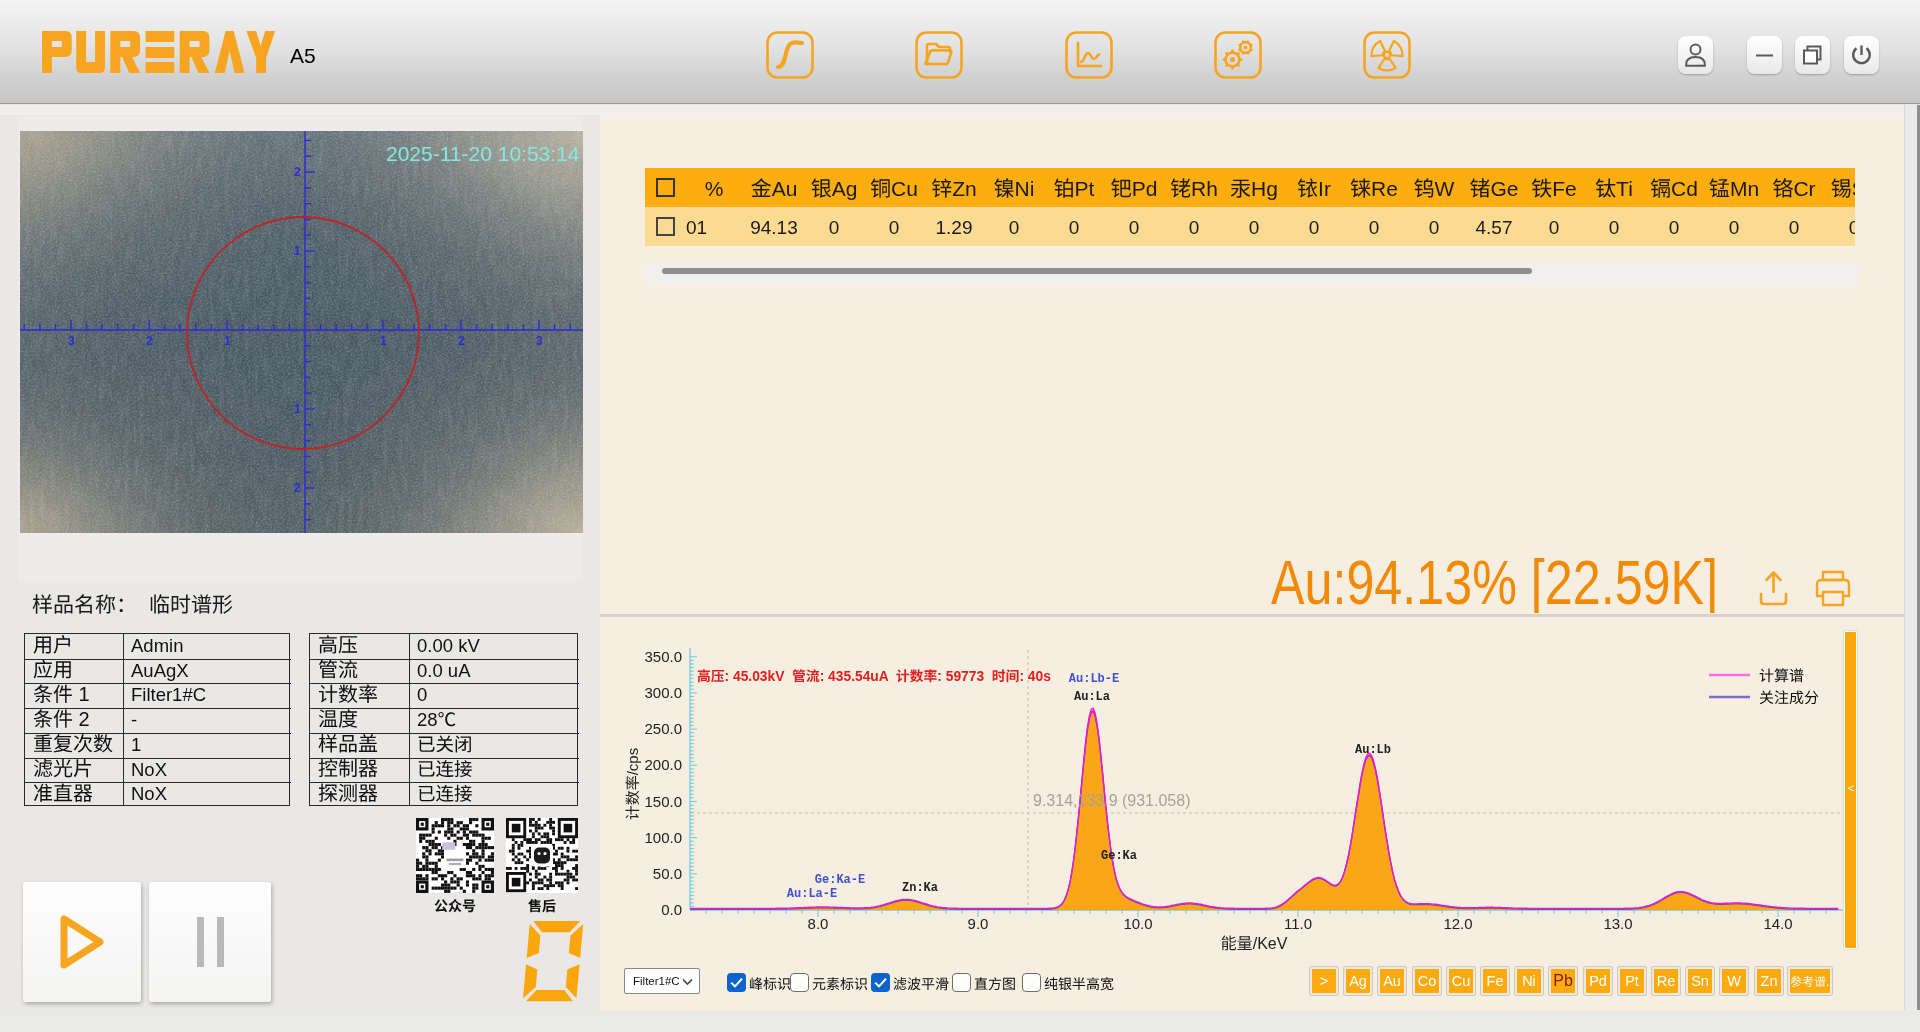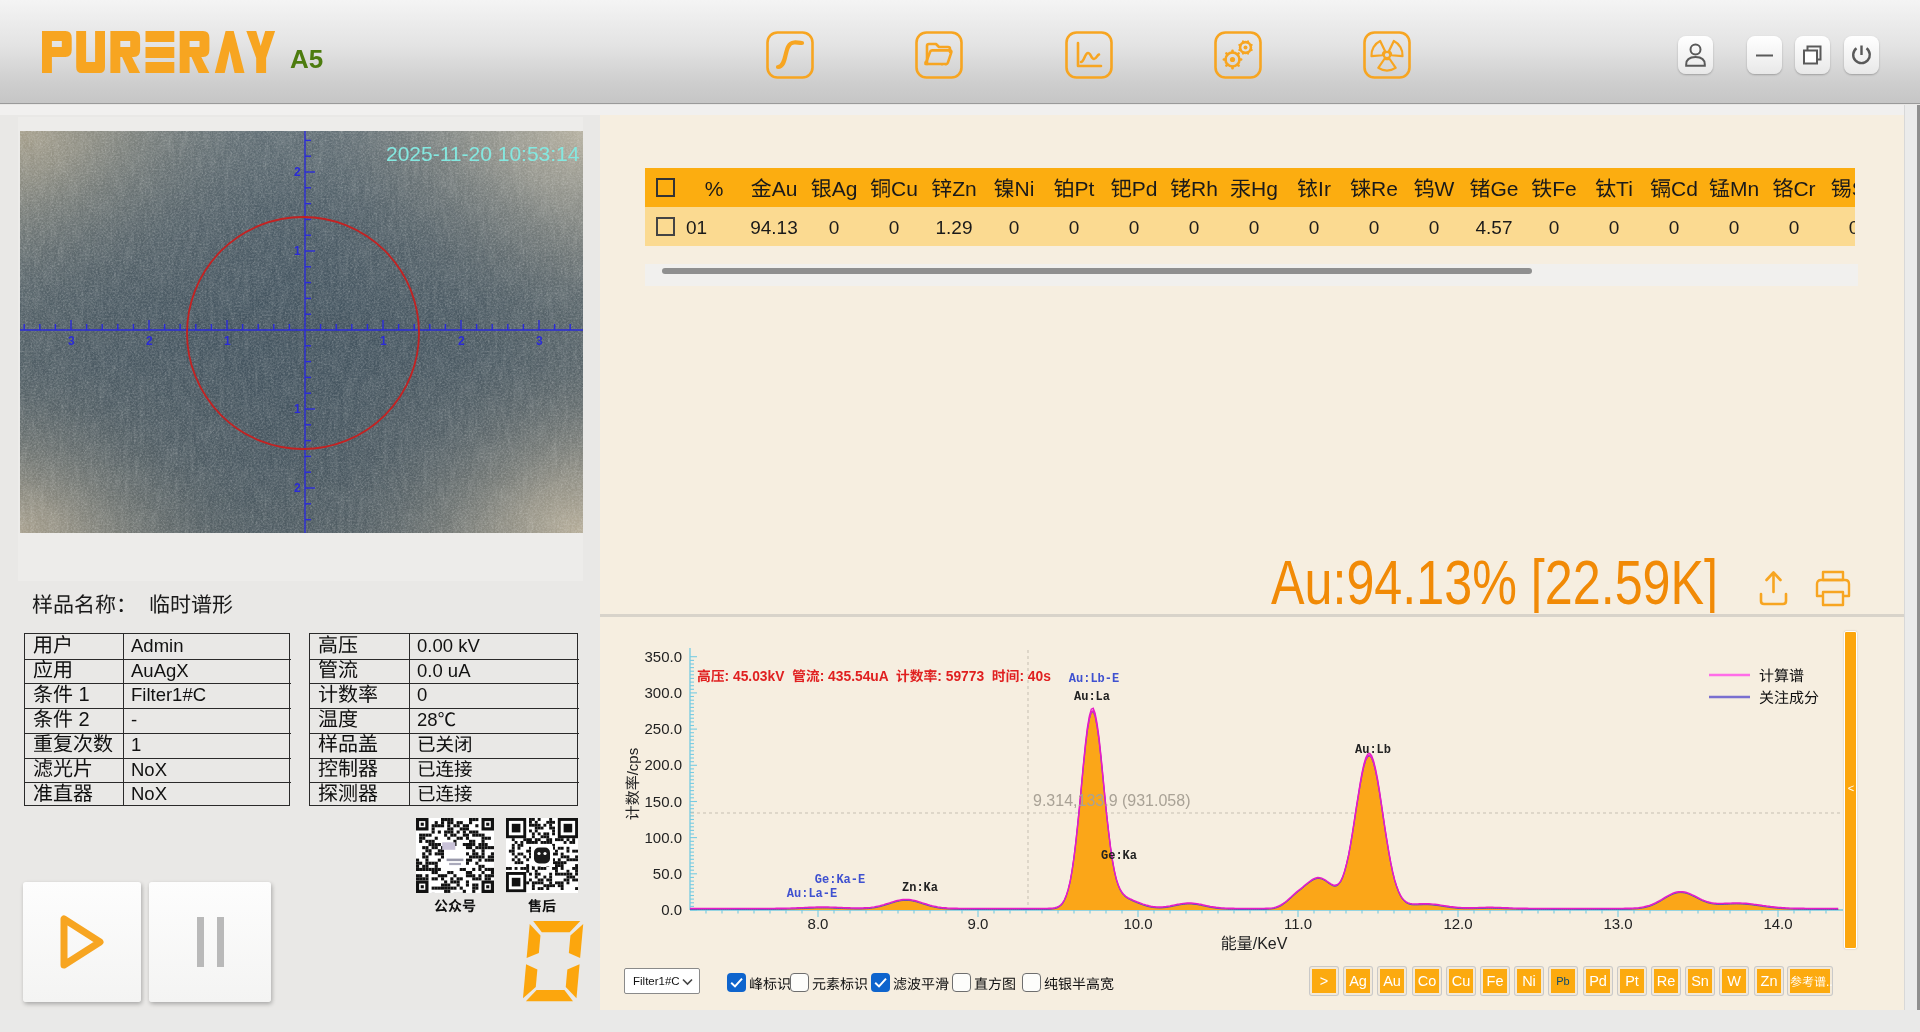--- a/index.html
+++ b/index.html
@@ -23,21 +23,21 @@
         <path d="M0 0 H26 Q33 0 33 7 V19 Q33 26 26 26 H24 L33 42 H21 L13 26 H11 V42 H0 Z M11 10 H22 V16 H11 Z" fill-rule="evenodd"></path>
       </g>
       <g transform="translate(192,0)">
         <path d="M12 0 H21 L33 42 H22 L16.5 20 L11 42 H0 Z"></path>
       </g>
       <g transform="translate(227,0)">
         <path d="M0 0 H11 L16 15 L21 0 H32 L22 27 V42 H11 V27 Z"></path>
       </g>
     </g>
   </svg>
-<div class="abs" style="left:290px;top:44px;color:#4d7c0f;font-size:26px;font-weight:bold">A5</div>
+<div class="abs" style="left:290px;top:44px;color:#000000;font-size:21px;font-weight:normal">A5</div>
 <svg class="abs" style="left:766px;top:31px" width="48" height="48" viewBox="0 0 48 48" fill="none" stroke="#f7a521" stroke-width="2.6" stroke-linecap="round" stroke-linejoin="round">
     <rect x="1.5" y="1.5" width="45" height="45" rx="10"></rect>
     <path d="M12 36 C22 36 17 12 28 11.5 C32 11.3 35 12 36 12" stroke-width="4.2"></path>
   </svg>
 <svg class="abs" style="left:915px;top:31px" width="48" height="48" viewBox="0 0 48 48" fill="none" stroke="#f7a521" stroke-width="2.6" stroke-linecap="round" stroke-linejoin="round">
     <rect x="1.5" y="1.5" width="45" height="45" rx="10"></rect>
     <path d="M12 33 V15 q0-2 2-2 h7 l3 3 h9 q2 0 2 2 v3"></path>
     <path d="M10.5 33 l4.5-12 q0.5-1.6 2-1.6 h17.5 q2.4 0 1.8 2l-3.4 10.2 q-0.5 1.4-2 1.4 h-18.5 q-1.6 0-1.9-1.6z"></path>
     <path d="M27 33.2 h0.01 M31 33.2 h0.01" stroke-dasharray="1.5 2.5"></path>
   </svg>
@@ -936,21 +936,21 @@
   </svg>
 <div class="abs" style="left:952px;top:973px;width:19px;height:19px;background:#fdfdfb;border:1.5px solid #6e6e6e;border-radius:4px"></div>
 <div class="abs" style="left:1022px;top:973px;width:19px;height:19px;background:#fdfdfb;border:1.5px solid #6e6e6e;border-radius:4px"></div>
 <div class="abs" style="left:1310px;top:967px;width:28px;height:28px;background:#fcaa0f;border:2px solid #f3e9d8;box-shadow:0 0 0 1px #c9c9c9;border-radius:2px;color:#fff;font-size:14.5px;display:flex;align-items:center;justify-content:center">&gt;</div>
 <div class="abs" style="left:1344px;top:967px;width:28px;height:28px;background:#fcaa0f;border:2px solid #f3e9d8;box-shadow:0 0 0 1px #c9c9c9;border-radius:2px;color:#fff;font-size:14.5px;display:flex;align-items:center;justify-content:center">Ag</div>
 <div class="abs" style="left:1378px;top:967px;width:28px;height:28px;background:#fcaa0f;border:2px solid #f3e9d8;box-shadow:0 0 0 1px #c9c9c9;border-radius:2px;color:#fff;font-size:14.5px;display:flex;align-items:center;justify-content:center">Au</div>
 <div class="abs" style="left:1413px;top:967px;width:28px;height:28px;background:#fcaa0f;border:2px solid #f3e9d8;box-shadow:0 0 0 1px #c9c9c9;border-radius:2px;color:#fff;font-size:14.5px;display:flex;align-items:center;justify-content:center">Co</div>
 <div class="abs" style="left:1447px;top:967px;width:28px;height:28px;background:#fcaa0f;border:2px solid #f3e9d8;box-shadow:0 0 0 1px #c9c9c9;border-radius:2px;color:#fff;font-size:14.5px;display:flex;align-items:center;justify-content:center">Cu</div>
 <div class="abs" style="left:1481px;top:967px;width:28px;height:28px;background:#fcaa0f;border:2px solid #f3e9d8;box-shadow:0 0 0 1px #c9c9c9;border-radius:2px;color:#fff;font-size:14.5px;display:flex;align-items:center;justify-content:center">Fe</div>
 <div class="abs" style="left:1515px;top:967px;width:28px;height:28px;background:#fcaa0f;border:2px solid #f3e9d8;box-shadow:0 0 0 1px #c9c9c9;border-radius:2px;color:#fff;font-size:14.5px;display:flex;align-items:center;justify-content:center">Ni</div>
-<div class="abs" style="left:1549px;top:967px;width:28px;height:28px;background:#fcaa0f;border:2px solid #f3e9d8;box-shadow:0 0 0 1px #c9c9c9;border-radius:2px;color:#0c4a6e;font-size:11px;display:flex;align-items:center;justify-content:center">Pb</div>
+<div class="abs" style="left:1549px;top:967px;width:28px;height:28px;background:#fcaa0f;border:2px solid #f3e9d8;box-shadow:0 0 0 1px #c9c9c9;border-radius:2px;color:#7f1d1d;font-size:16px;display:flex;align-items:center;justify-content:center">Pb</div>
 <div class="abs" style="left:1584px;top:967px;width:28px;height:28px;background:#fcaa0f;border:2px solid #f3e9d8;box-shadow:0 0 0 1px #c9c9c9;border-radius:2px;color:#fff;font-size:14.5px;display:flex;align-items:center;justify-content:center">Pd</div>
 <div class="abs" style="left:1618px;top:967px;width:28px;height:28px;background:#fcaa0f;border:2px solid #f3e9d8;box-shadow:0 0 0 1px #c9c9c9;border-radius:2px;color:#fff;font-size:14.5px;display:flex;align-items:center;justify-content:center">Pt</div>
 <div class="abs" style="left:1652px;top:967px;width:28px;height:28px;background:#fcaa0f;border:2px solid #f3e9d8;box-shadow:0 0 0 1px #c9c9c9;border-radius:2px;color:#fff;font-size:14.5px;display:flex;align-items:center;justify-content:center">Re</div>
 <div class="abs" style="left:1686px;top:967px;width:28px;height:28px;background:#fcaa0f;border:2px solid #f3e9d8;box-shadow:0 0 0 1px #c9c9c9;border-radius:2px;color:#fff;font-size:14.5px;display:flex;align-items:center;justify-content:center">Sn</div>
 <div class="abs" style="left:1720px;top:967px;width:28px;height:28px;background:#fcaa0f;border:2px solid #f3e9d8;box-shadow:0 0 0 1px #c9c9c9;border-radius:2px;color:#fff;font-size:14.5px;display:flex;align-items:center;justify-content:center">W</div>
 <div class="abs" style="left:1755px;top:967px;width:28px;height:28px;background:#fcaa0f;border:2px solid #f3e9d8;box-shadow:0 0 0 1px #c9c9c9;border-radius:2px;color:#fff;font-size:14.5px;display:flex;align-items:center;justify-content:center">Zn</div>
 <div class="abs" style="left:1788px;top:967px;width:44px;height:28px;background:#fcaa0f;border:2px solid #f3e9d8;box-shadow:0 0 0 1px #c9c9c9;border-radius:2px"></div>
 <svg class="abs" style="left:0;top:0;pointer-events:none" width="1920" height="1032" viewBox="0 0 1920 1032">
     <defs>
       <path id="u2103" d="M188 477C263 477 328 534 328 620C328 708 263 763 188 763C112 763 47 708 47 620C47 534 112 477 188 477ZM188 529C138 529 104 567 104 620C104 674 138 711 188 711C237 711 272 674 272 620C272 567 237 529 188 529ZM735 -13C828 -13 900 24 958 92L903 151C857 99 807 71 737 71C599 71 512 185 512 367C512 548 603 661 741 661C802 661 848 636 887 595L941 655C898 701 827 745 740 745C552 745 413 602 413 365C413 127 550 -13 735 -13Z"></path>

